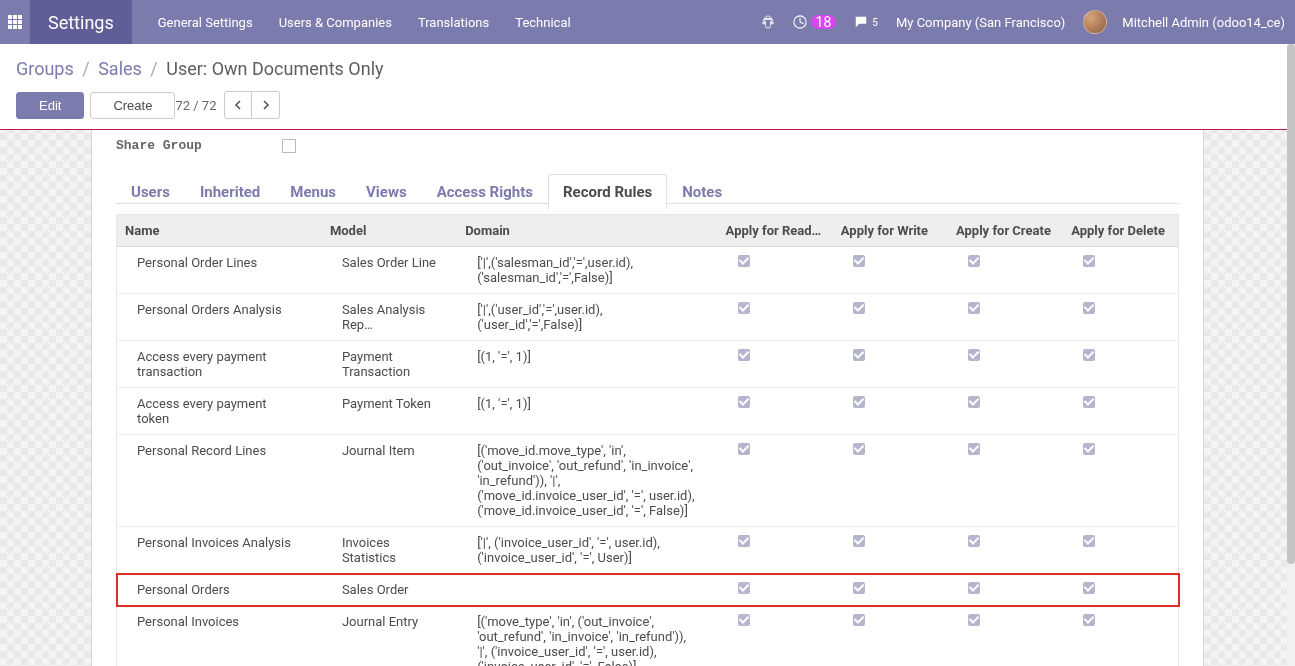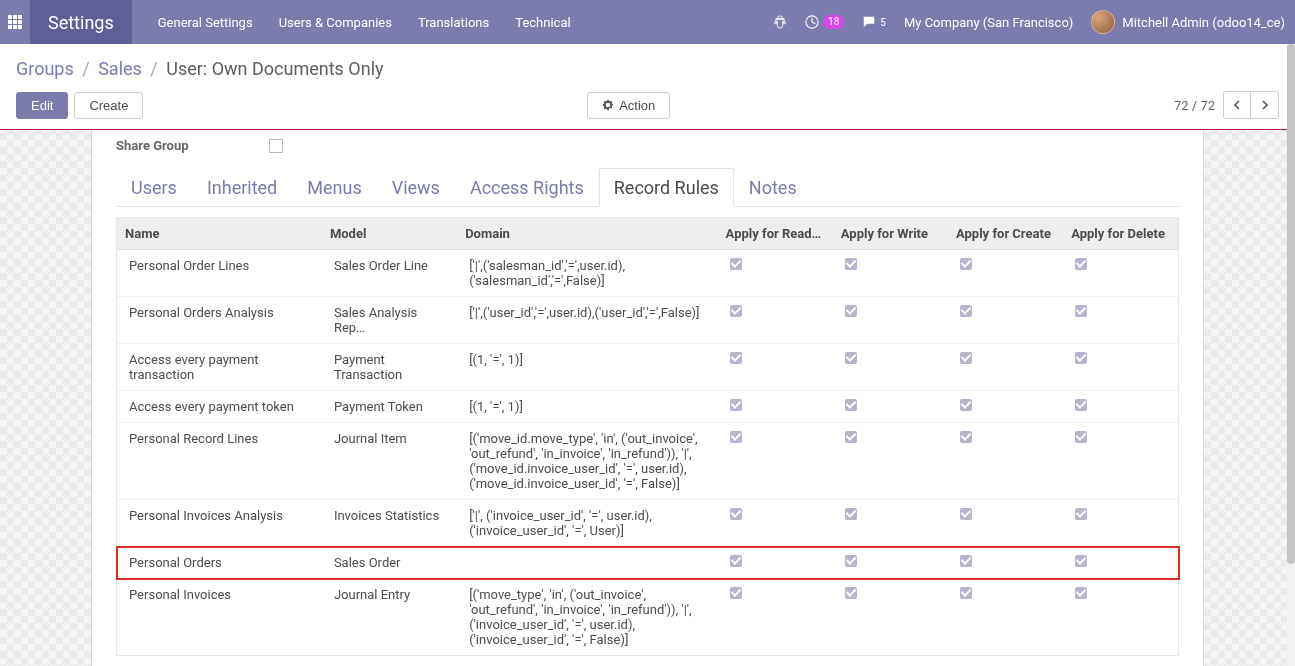--- a/index.html
+++ b/index.html
@@ -45,47 +45,47 @@
   .nav-menu { display: flex; gap: 26px; }
   .nav-menu a {
     color: #fff; text-decoration: none; font-size: 13px;
     cursor: pointer;
   }
   .nav-spacer { flex: 1; }
   .nav-right { display: flex; align-items: center; gap: 18px; }
   .nav-icon { display: inline-flex; align-items: center; gap: 4px; cursor: pointer; font-size: 13px; }
   .nav-icon svg { fill: #fff; }
   .badge {
-    background: #d946ef; color: #fff; font-size: 10px;
+    background: #d946ef; color: #fff; font-size: 14px;
     border-radius: 7px; padding: 1px 5px; line-height: 12px;
   }
   .badge-sup { font-size: 10px; vertical-align: super; }
   .company { font-size: 13px; cursor: pointer; }
-  .user { display: flex; align-items: center; gap: 7px; cursor: pointer; font-size: 13px; }
+  .user { display: flex; align-items: center; gap: 15px; cursor: pointer; font-size: 13px; }
   .avatar {
     width: 24px; height: 24px; border-radius: 50%;
     background: radial-gradient(circle at 30% 30%, #d9a679, #8b5a3c);
     border: 1px solid rgba(255,255,255,.4);
   }
 
   
   .control-panel {
     background: #fff;
     border-bottom: 1px solid #be185d;
     padding: 14px 16px 10px 16px;
   }
   .breadcrumb { font-size: 18px; color: #7c7bad; margin-bottom: 12px; }
   .breadcrumb a { color: #7c7bad; text-decoration: none; cursor: pointer; }
   .breadcrumb .sep { color: #aaa; margin: 0 4px; }
   .breadcrumb .current { color: #5e5e5e; }
   .cp-row { display: flex; align-items: center; }
   .btn {
     display: inline-flex; align-items: center; gap: 5px;
     border: 1px solid #ccc; background: #fff; color: #4c4c4c;
-    padding: 5px 14px; font-size: 13px; border-radius: 3px; cursor: pointer;
+    padding: 5px 22px; font-size: 13px; border-radius: 3px; cursor: pointer;
   }
   .btn-primary { background: #7c7bad; border-color: #7c7bad; color: #fff; }
   .btn + .btn { margin-left: 6px; }
   .cp-center { flex: 1; display: flex; justify-content: center; margin-left: -60px; }
   .pager { display: flex; align-items: center; gap: 8px; font-size: 13px; color: #666; }
   .pager-btn {
     border: 1px solid #ccc; background: #fff; width: 28px; height: 28px;
     display: inline-flex; align-items: center; justify-content: center;
     cursor: pointer; border-radius: 3px;
   }
@@ -94,45 +94,45 @@
 
   
   .sheet-wrap { display: flex; justify-content: center; }
   .sheet {
     width: 1113px;
     background: #fff;
     border: 1px solid #d6d6d6;
     border-top: none;
     padding: 0 24px 20px 24px;
   }
-  .share-row { display: flex; align-items: center; gap: 80px; padding: 8px 0 14px 0; }
+  .share-row { display: flex; align-items: center; gap: 80px; padding: 8px 0 14px 0; font-family: Liberation Mono, monospace; }
   .share-label { font-weight: 700; color: #666; font-size: 13px; }
   .chkbox { width: 14px; height: 14px; border: 1px solid #b9b9c8; background: #fff; }
 
   .tabs { display: flex; border-bottom: 1px solid #dee2e6; margin-bottom: 10px; }
   .tab {
-    padding: 8px 14px; font-size: 18px; color: #7c7bad; cursor: pointer;
-    border: 1px solid transparent; border-bottom: none; position: relative; top: 1px;
+    padding: 8px 14px; font-size: 15px; color: #7c7bad; cursor: pointer;
+    border: 1px solid transparent; border-bottom: none; position: relative; top: 7px; font-weight: bold;
   }
   .tab.active {
     color: #4c4c4c; border-color: #dee2e6; background: #fff; border-bottom: 1px solid #fff;
     border-radius: 3px 3px 0 0;
   }
 
   table.rules {
     width: 100%; border-collapse: collapse; font-size: 13px; color: #4c4c4c;
     border: 1px solid #e6e6e6;
   }
   table.rules thead th {
     background: #eee; color: #4c4c4c; font-weight: 700;
     text-align: left; padding: 8px 8px; border-bottom: 1px solid #ddd;
     white-space: nowrap; overflow: hidden; text-overflow: ellipsis;
   }
   table.rules tbody td {
-    padding: 8px 12px; border-top: 1px solid #eee; vertical-align: top;
+    padding: 8px 20px; border-top: 1px solid #eee; vertical-align: top;
   }
   .col-name   { width: 205px; }
   .col-model  { width: 135px; }
   .col-domain { width: 260px; }
   .col-flag   { width: 115px; }
   .check {
     display: inline-block; width: 12px; height: 12px;
     background: #b5b5cd; position: relative; border-radius: 2px;
   }
   .check::after {
@@ -208,28 +208,20 @@
   <div class="breadcrumb">
     <a>Groups</a>
     <span class="sep">/</span>
     <a>Sales</a>
     <span class="sep">/</span>
     <span class="current">User: Own Documents Only</span>
   </div>
   <div class="cp-row">
     <button class="btn btn-primary">Edit</button>
     <button class="btn">Create</button>
-    <div class="cp-center">
-      <button class="btn">
-        <svg width="12" height="12" viewBox="0 0 16 16">
-            <path fill="#555" d="M8 5a3 3 0 1 0 0 6 3 3 0 0 0 0-6zm7 3l-1.6.5a5.5 5.5 0 0 1-.5 1.3l.8 1.5-1.4 1.4-1.5-.8a5.5 5.5 0 0 1-1.3.5L9 15H7l-.5-1.6a5.5 5.5 0 0 1-1.3-.5l-1.5.8-1.4-1.4.8-1.5a5.5 5.5 0 0 1-.5-1.3L1 9V7l1.6-.5c.1-.5.3-.9.5-1.3l-.8-1.5 1.4-1.4 1.5.8c.4-.2.8-.4 1.3-.5L7 1h2l.5 1.6c.5.1.9.3 1.3.5l1.5-.8 1.4 1.4-.8 1.5c.2.4.4.8.5 1.3L15 7v2z"></path>
-          </svg>
-        <span>Action</span>
-      </button>
-    </div>
     <div class="pager">
       <span>72 / 72</span>
       <span style="display:inline-flex">
         <span class="pager-btn">
           <svg width="10" height="10" viewBox="0 0 10 10">
               <path d="M7 1 3 5l4 4" stroke="#555" stroke-width="1.6" fill="none"></path>
             </svg>
         </span>
         <span class="pager-btn">
           <svg width="10" height="10" viewBox="0 0 10 10">

